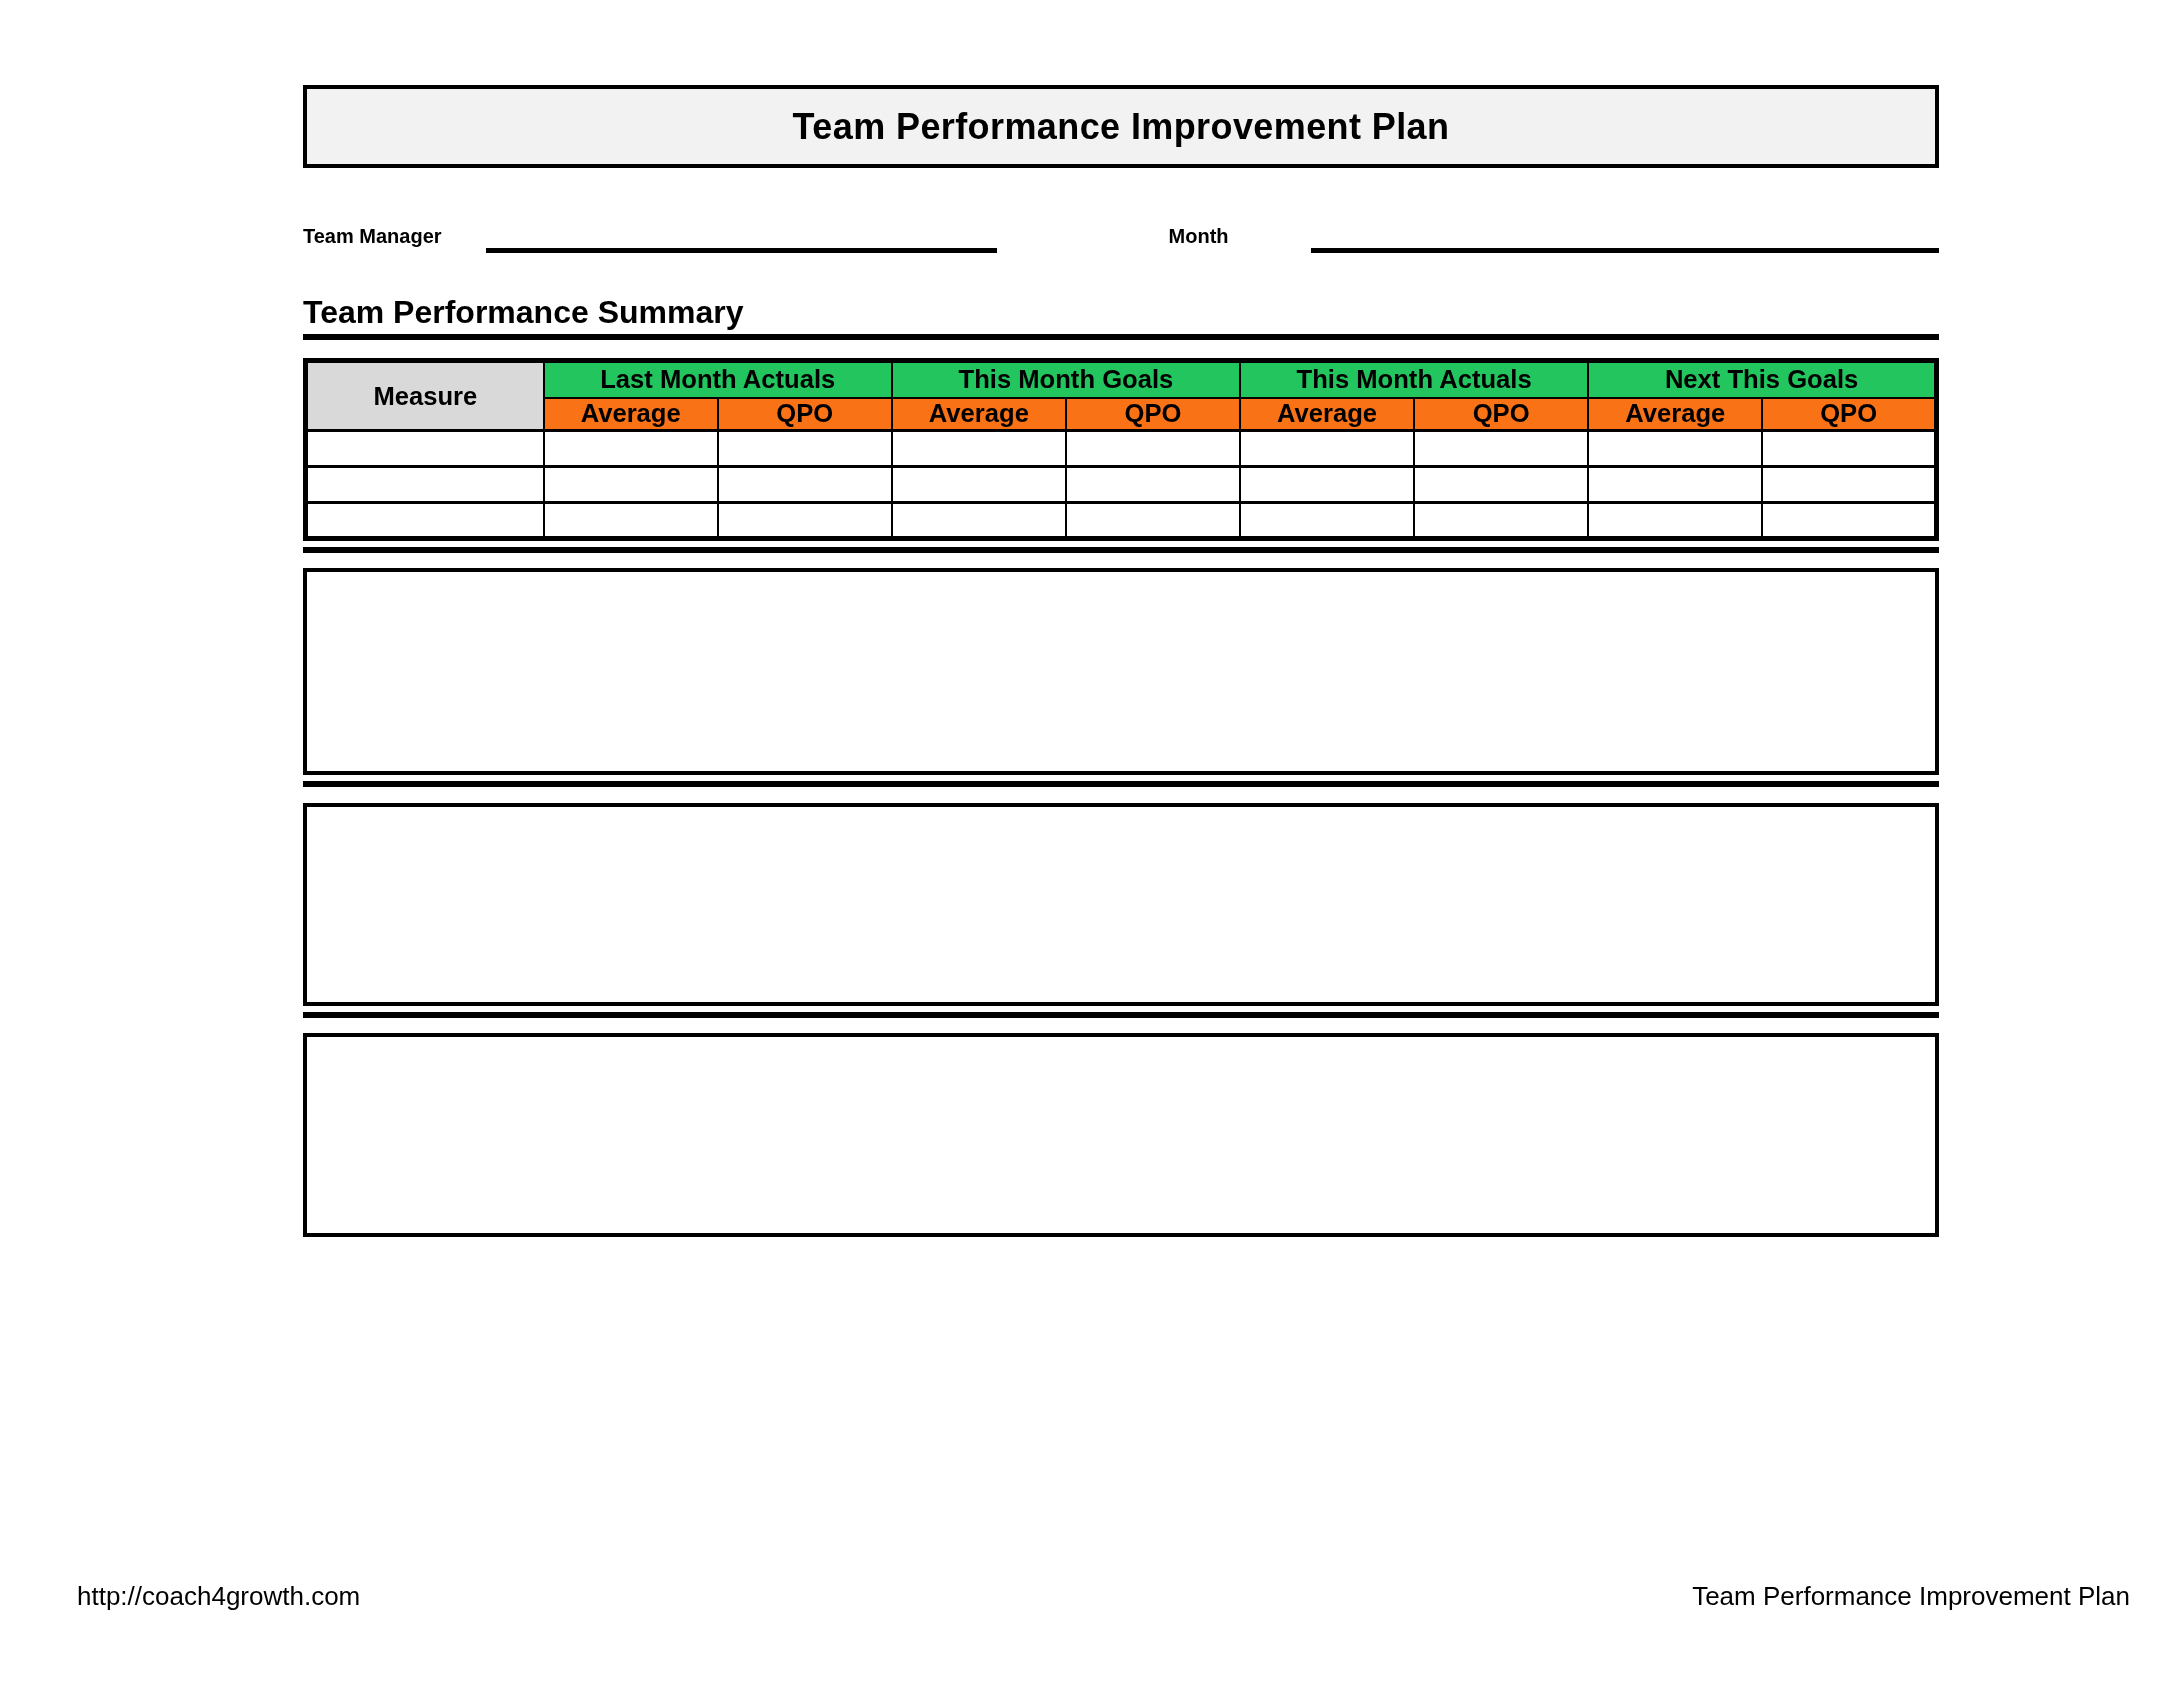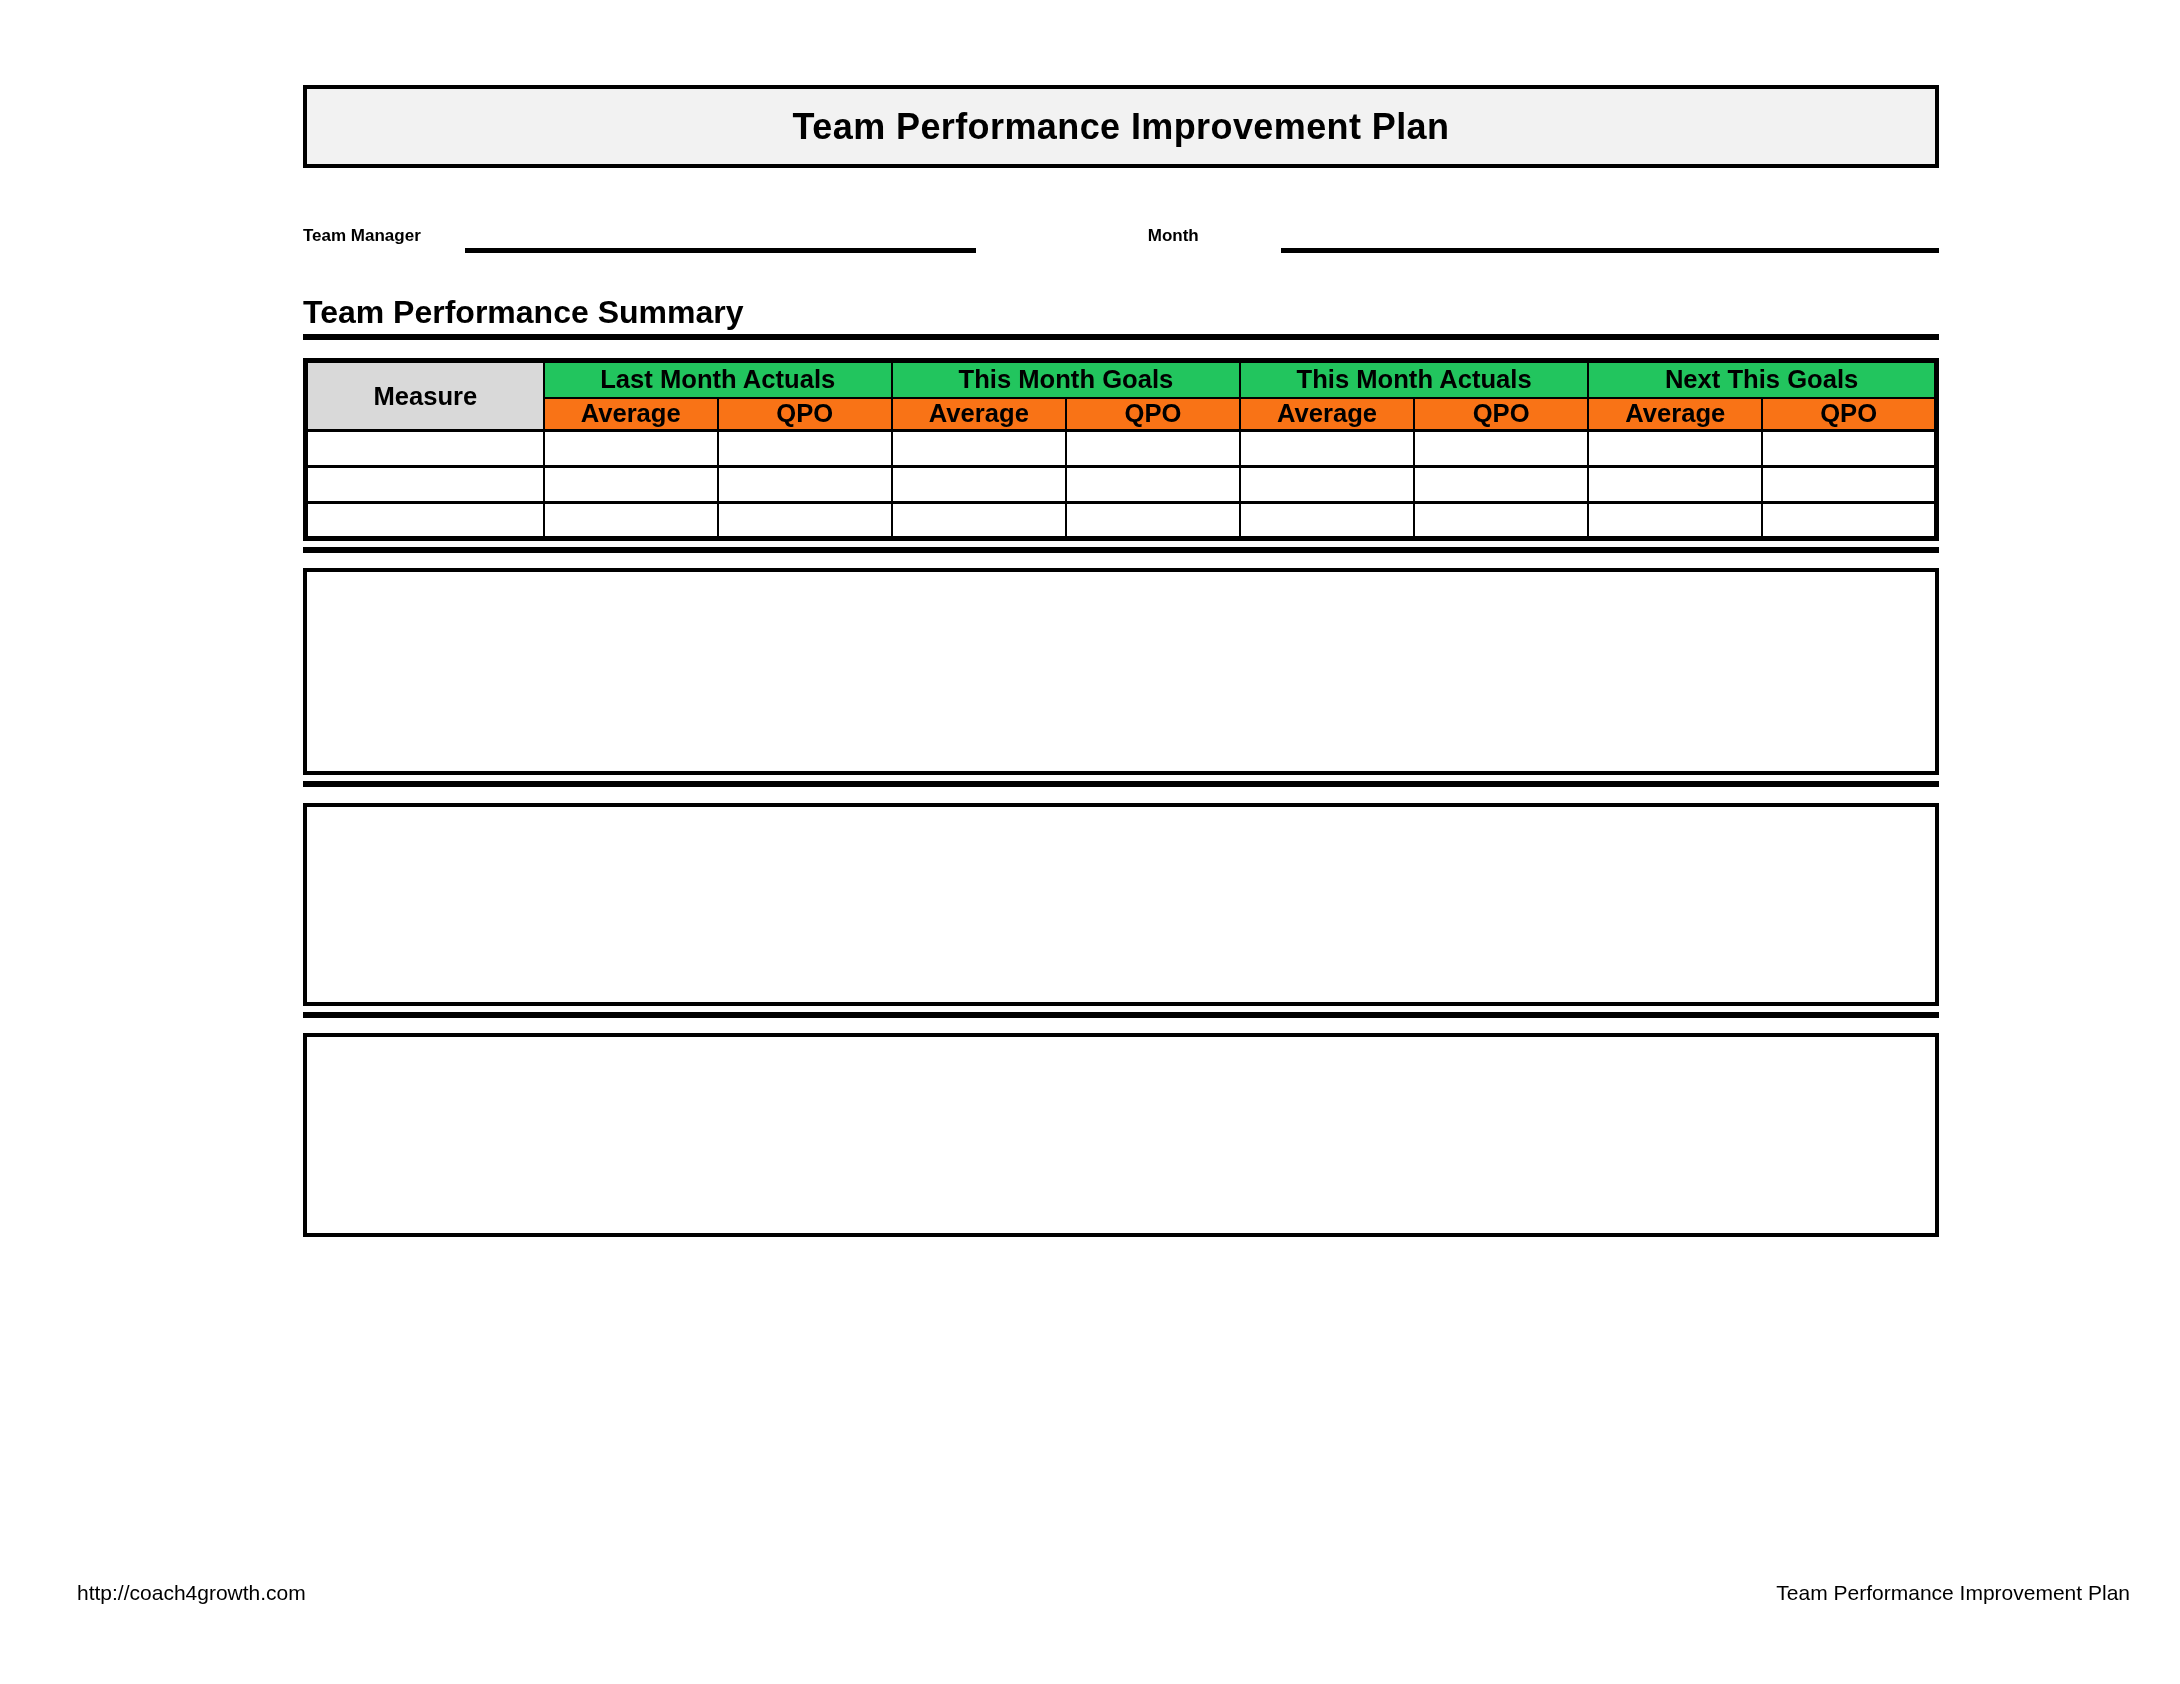--- a/index.html
+++ b/index.html
@@ -37,21 +37,21 @@
   }
 
   
   .fields-row {
     margin-top: 48px;
     display: flex;
     align-items: flex-end;
     height: 37px;
   }
   .field-label {
-    font-size: 17px;
+    font-size: 20px;
     font-weight: bold;
     line-height: 34px;
     white-space: nowrap;
   }
   .fill-line {
     border-bottom: 5.1px solid #000;
     height: 34px;
   }
   .line-tm { width: 511px; margin-left: 44px; }
   .label-month { margin-left: 172px; }
@@ -104,21 +104,21 @@
 
   
   .footer {
     position: absolute;
     left: 77px;
     right: 51px;
     top: 1581px;
     display: flex;
     justify-content: space-between;
     align-items: baseline;
-    font-size: 21px;
+    font-size: 26px;
   }
 </style>
 </head>
 <body>
 
 <div class="page">
 
   <div class="title-box">
     <span>Team Performance Improvement Plan</span>
   </div>

